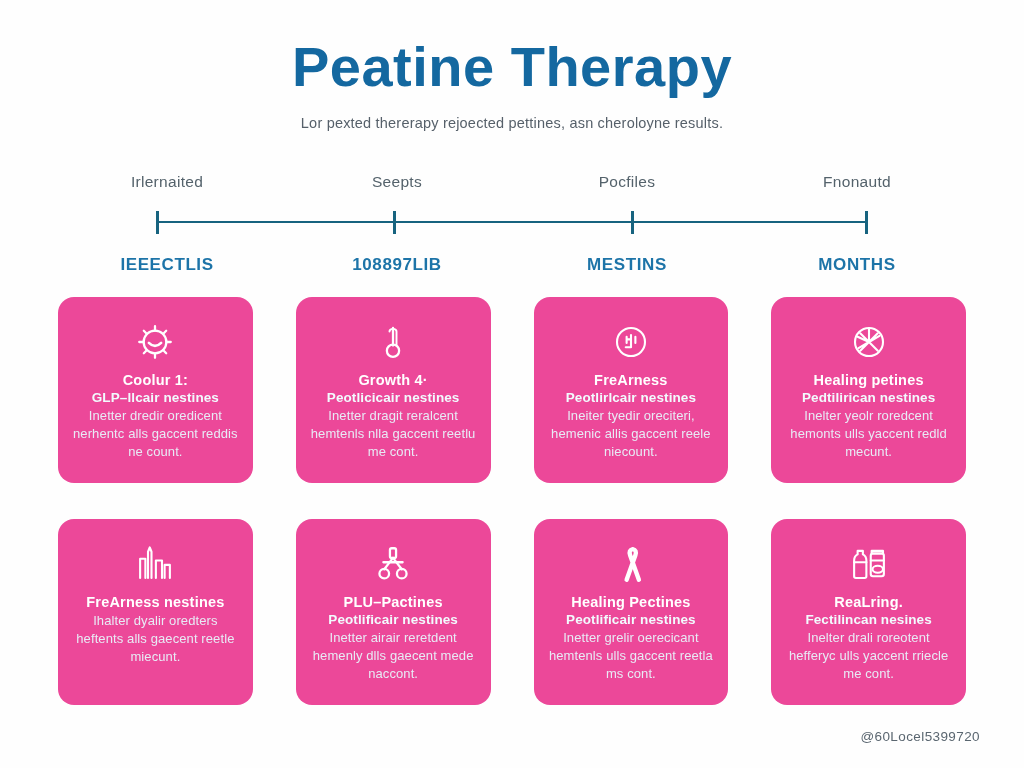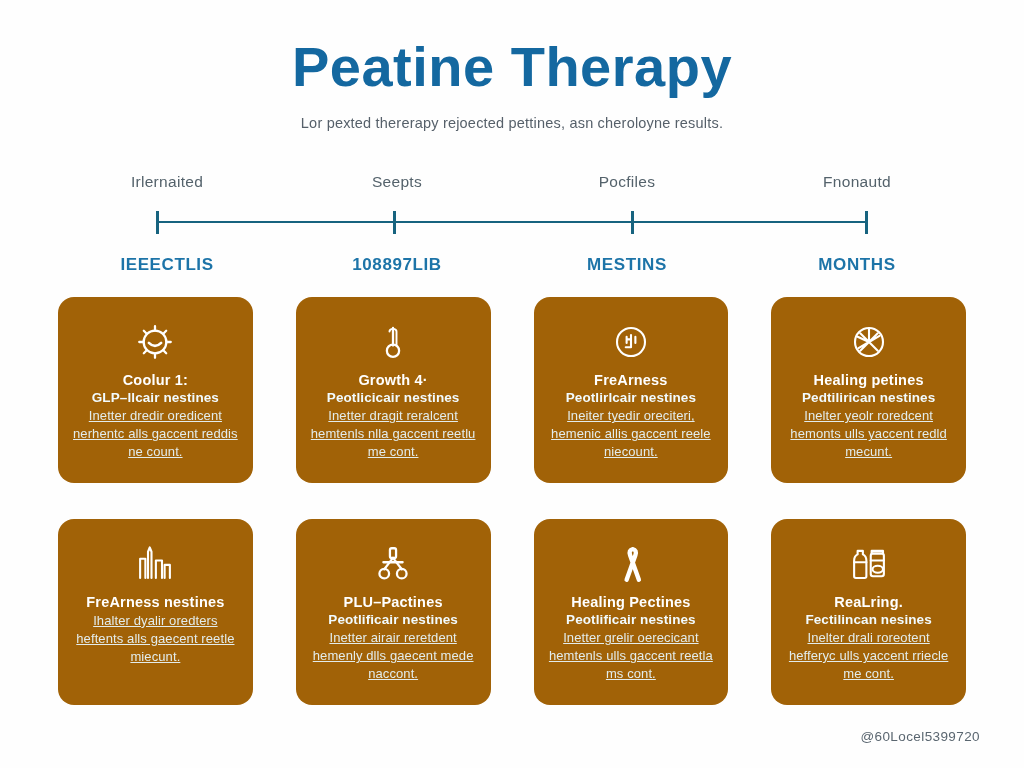--- a/index.html
+++ b/index.html
@@ -105,21 +105,21 @@
     margin-top: 22px;
     padding: 0 46px;
     display: grid;
     grid-template-columns: repeat(4, 1fr);
     grid-template-rows: repeat(2, 186px);
     column-gap: 43px;
     row-gap: 36px;
   }
 
   .card {
-    background: #a16207;
+    background: #ec4899;
     border-radius: 16px;
     padding: 22px 14px 16px 14px;
     text-align: center;
     display: flex;
     flex-direction: column;
     align-items: center;
   }
 
   .card-icon {
     width: 46px;
@@ -152,21 +152,20 @@
     letter-spacing: 0.1px;
   }
 
   .card-body {
     margin-top: 1px;
     font-size: 13px;
     color: #e8f7fd;
     line-height: 1.38;
     letter-spacing: 0.1px;
     opacity: 0.93;
-    text-decoration: underline;
   }
 
   
   .footer {
     position: absolute;
     right: 44px;
     bottom: 24px;
     font-size: 13.5px;
     color: #5a6670;
     letter-spacing: 0.4px;

